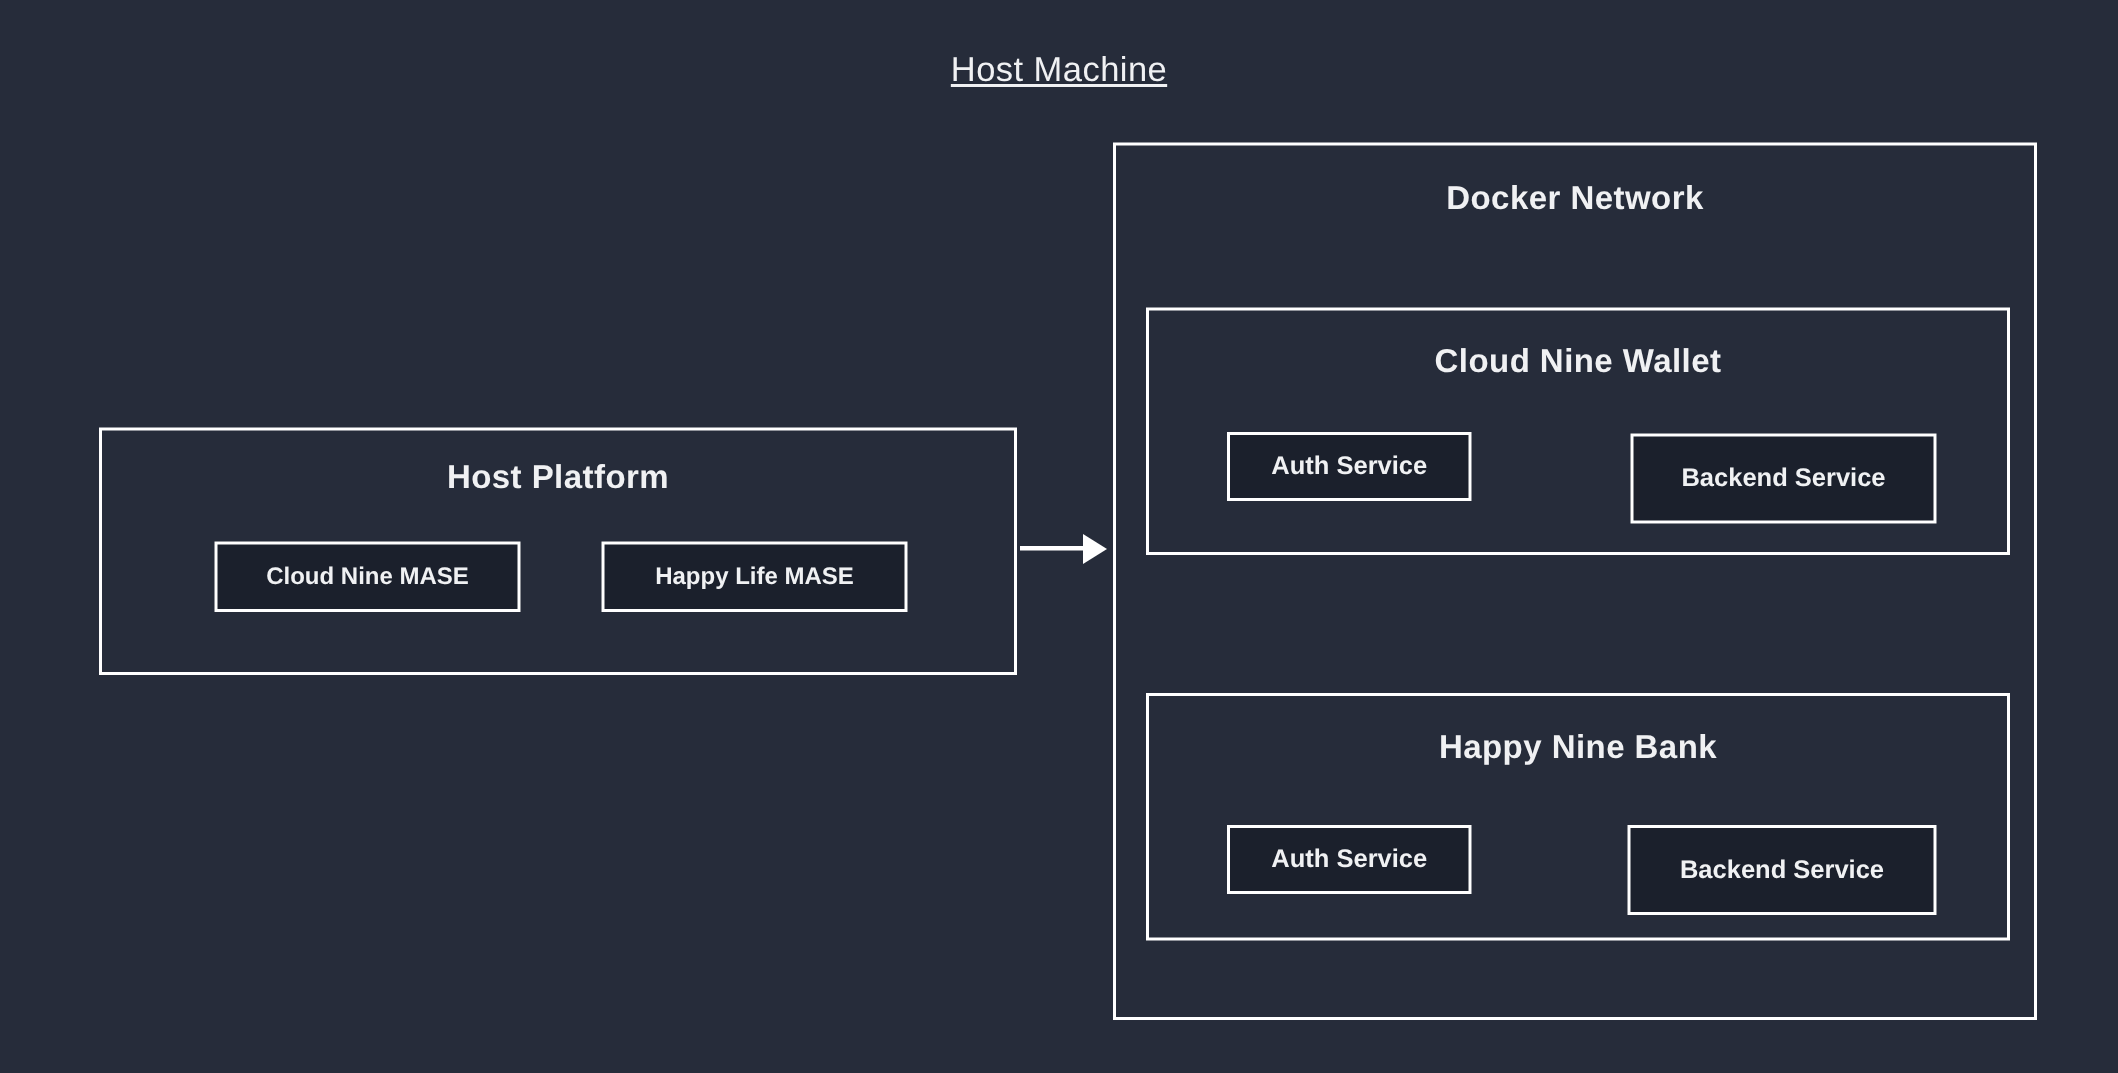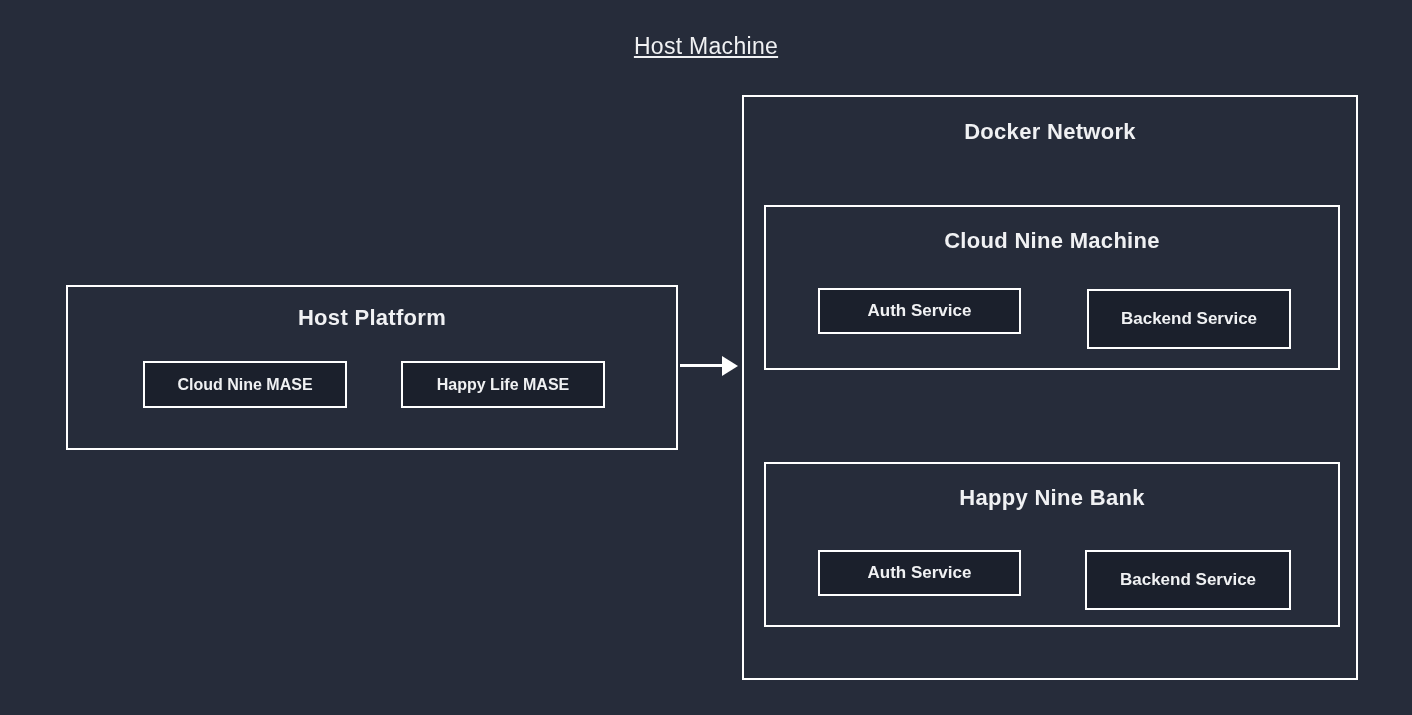--- a/index.html
+++ b/index.html
@@ -75,21 +75,21 @@
     border-bottom: 10px solid transparent;
     border-left: 16px solid #ffffff;
   }
   
   .docker-network { left: 742px; top: 95px; width: 616px; height: 585px; }
   .docker-network > .box-title { top: 22px; }
   .group-box { position: absolute; border: 2px solid #ffffff; box-sizing: border-box; left: 20px; width: 576px; height: 165px; }
   .group-wallet { top: 108px; }
   .group-bank { top: 365px; }
   .group-box .box-title { top: 21px; }
-  .node-auth { left: 52px; top: 81px; width: 203px; height: 46px; }
+  .node-auth { left: 52px; top: 81px; width: 163px; height: 46px; }
   .node-backend { left: 321px; top: 82px; width: 204px; height: 60px; }
   .group-bank .node-auth { top: 86px; }
   .group-bank .node-backend { left: 319px; top: 86px; width: 206px; }
 </style>
 </head>
 <body>
 
 <div class="canvas">
 
   <div class="host-title">Host Machine</div>
@@ -104,21 +104,21 @@
     </div>
   </div>
 
   <div class="arrow-line"></div>
   <div class="arrow-head"></div>
 
   <div class="outline-box docker-network">
     <div class="box-title">Docker Network</div>
 
     <div class="group-box group-wallet">
-      <div class="box-title">Cloud Nine Machine</div>
+      <div class="box-title">Cloud Nine Wallet</div>
       <div class="node node-auth">
         <span>Auth Service</span>
       </div>
       <div class="node node-backend">
         <span>Backend Service</span>
       </div>
     </div>
 
     <div class="group-box group-bank">
       <div class="box-title">Happy Nine Bank</div>

